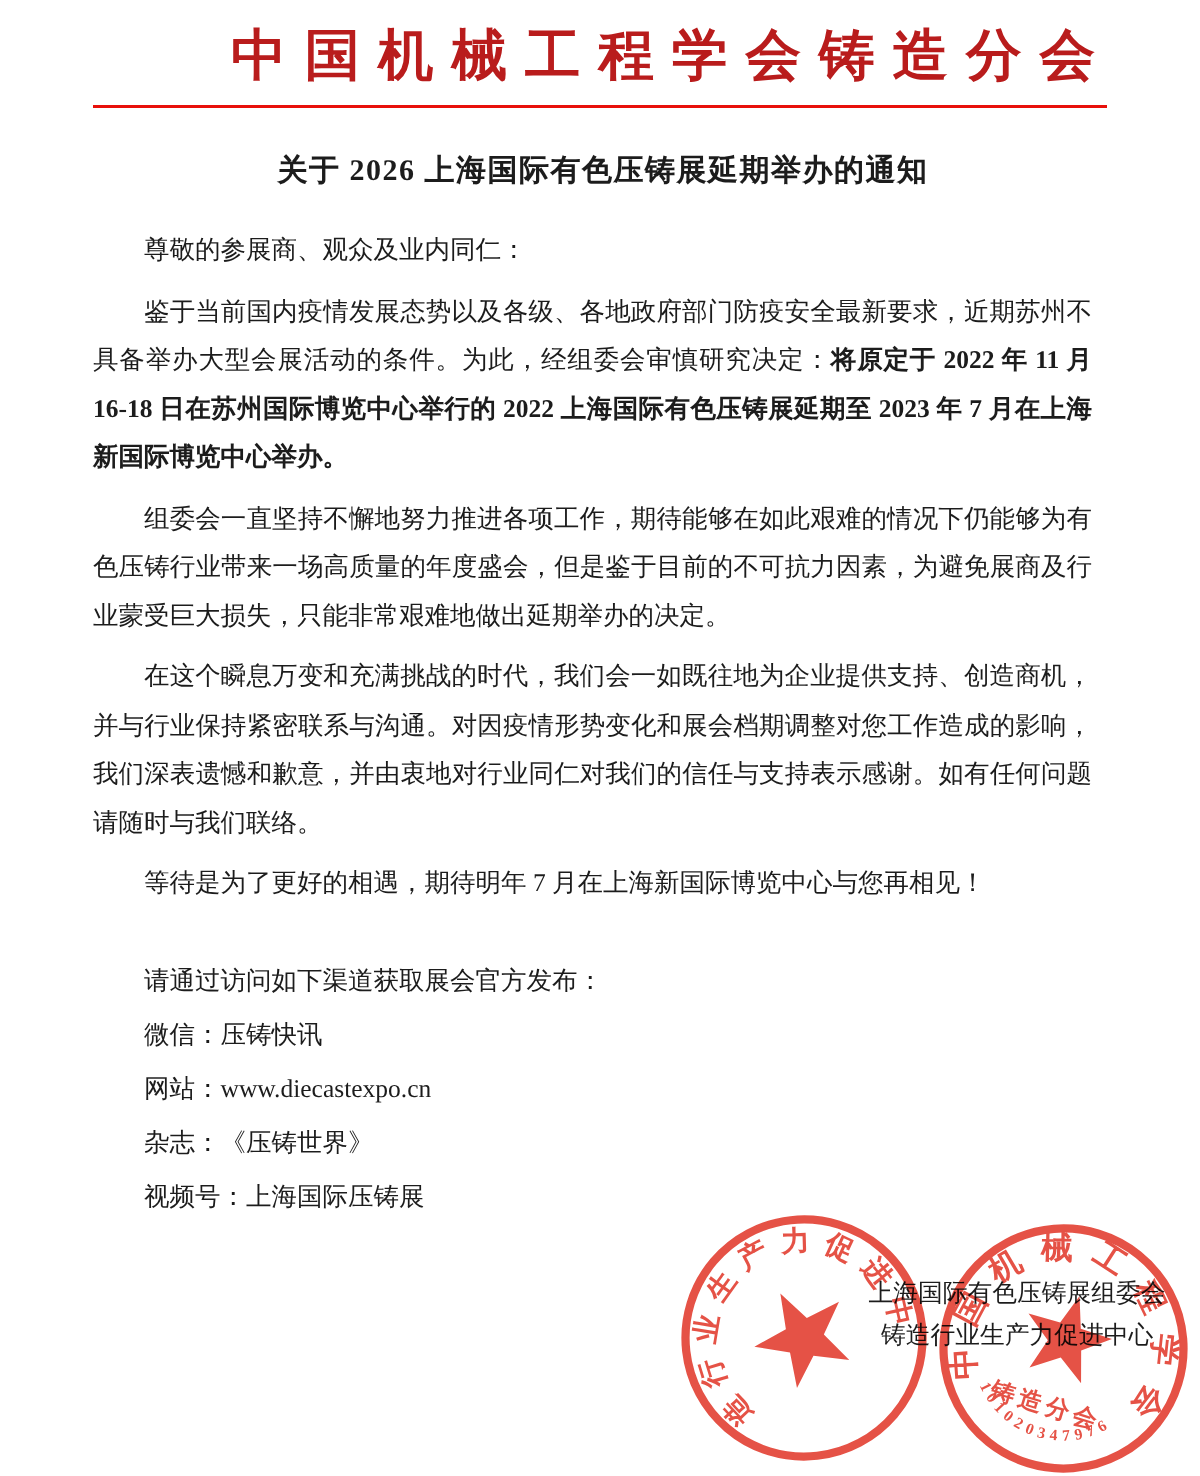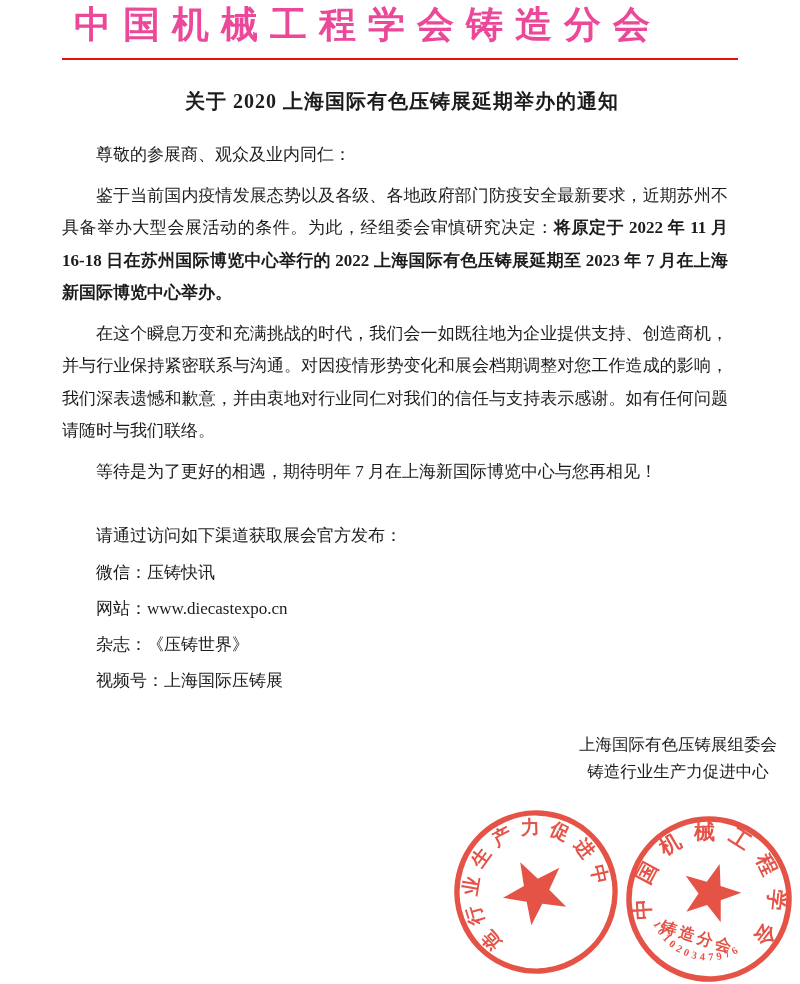--- a/index.html
+++ b/index.html
@@ -6,25 +6,25 @@
   .page{
     position:relative;
     width:800px;height:984px;
     background:#ffffff;
     overflow:hidden;
     font-family:"Liberation Serif","DejaVu Serif",serif;
     color:#1c1c1c;
   }
   .content{padding:0 58px 0 62px;}
   .org-header{
-    margin-top:0;
-    text-align:left;
+    margin-top:12px;
+    text-align:right;
     font-size:37px;
     font-weight:bold;
-    color:#ec4899;
+    color:#b91c1c;
     letter-spacing:12px;
     text-indent:12px;
     white-space:nowrap;
   }
   .red-rule{
     border:none;
     border-top:2px solid #e8100a;
     margin:8px 4px 0 0;
   }
   .doc-title{
@@ -76,26 +76,27 @@
 </style>
 </head>
 <body>
 
 <div class="page">
   <div class="content">
 
     <div class="org-header">中国机械工程学会铸造分会</div>
     <hr class="red-rule">
 
-    <div class="doc-title">关于 2020 上海国际有色压铸展延期举办的通知</div>
+    <div class="doc-title">关于 2026 上海国际有色压铸展延期举办的通知</div>
 
     <p class="para salutation">尊敬的参展商、观众及业内同仁：</p>
 
     <p class="para"><span>鉴于当前国内疫情发展态势以及各级、各地政府部门防疫安全最新要求，近期苏州不具备举办大型会展活动的条件。为此，经组委会审慎研究决定：</span><span class="bold">将原定于 2022 年 11 月 16-18 日在苏州国际博览中心举行的 2022 上海国际有色压铸展延期至 2023 年 7 月在上海新国际博览中心举办。</span></p>
 
+    <p class="para">组委会一直坚持不懈地努力推进各项工作，期待能够在如此艰难的情况下仍能够为有色压铸行业带来一场高质量的年度盛会，但是鉴于目前的不可抗力因素，为避免展商及行业蒙受巨大损失，只能非常艰难地做出延期举办的决定。</p>
 
 
     <p class="para">在这个瞬息万变和充满挑战的时代，我们会一如既往地为企业提供支持、创造商机，并与行业保持紧密联系与沟通。对因疫情形势变化和展会档期调整对您工作造成的影响，我们深表遗憾和歉意，并由衷地对行业同仁对我们的信任与支持表示感谢。如有任何问题请随时与我们联络。</p>
 
     <p class="para">等待是为了更好的相遇，期待明年 7 月在上海新国际博览中心与您再相见！</p>
 
     <p class="para channels-intro">请通过访问如下渠道获取展会官方发布：</p>
     <p class="channel-line">微信：压铸快讯</p>
     <p class="channel-line">网站：www.diecastexpo.cn</p>
     <p class="channel-line">杂志：《压铸世界》</p>

